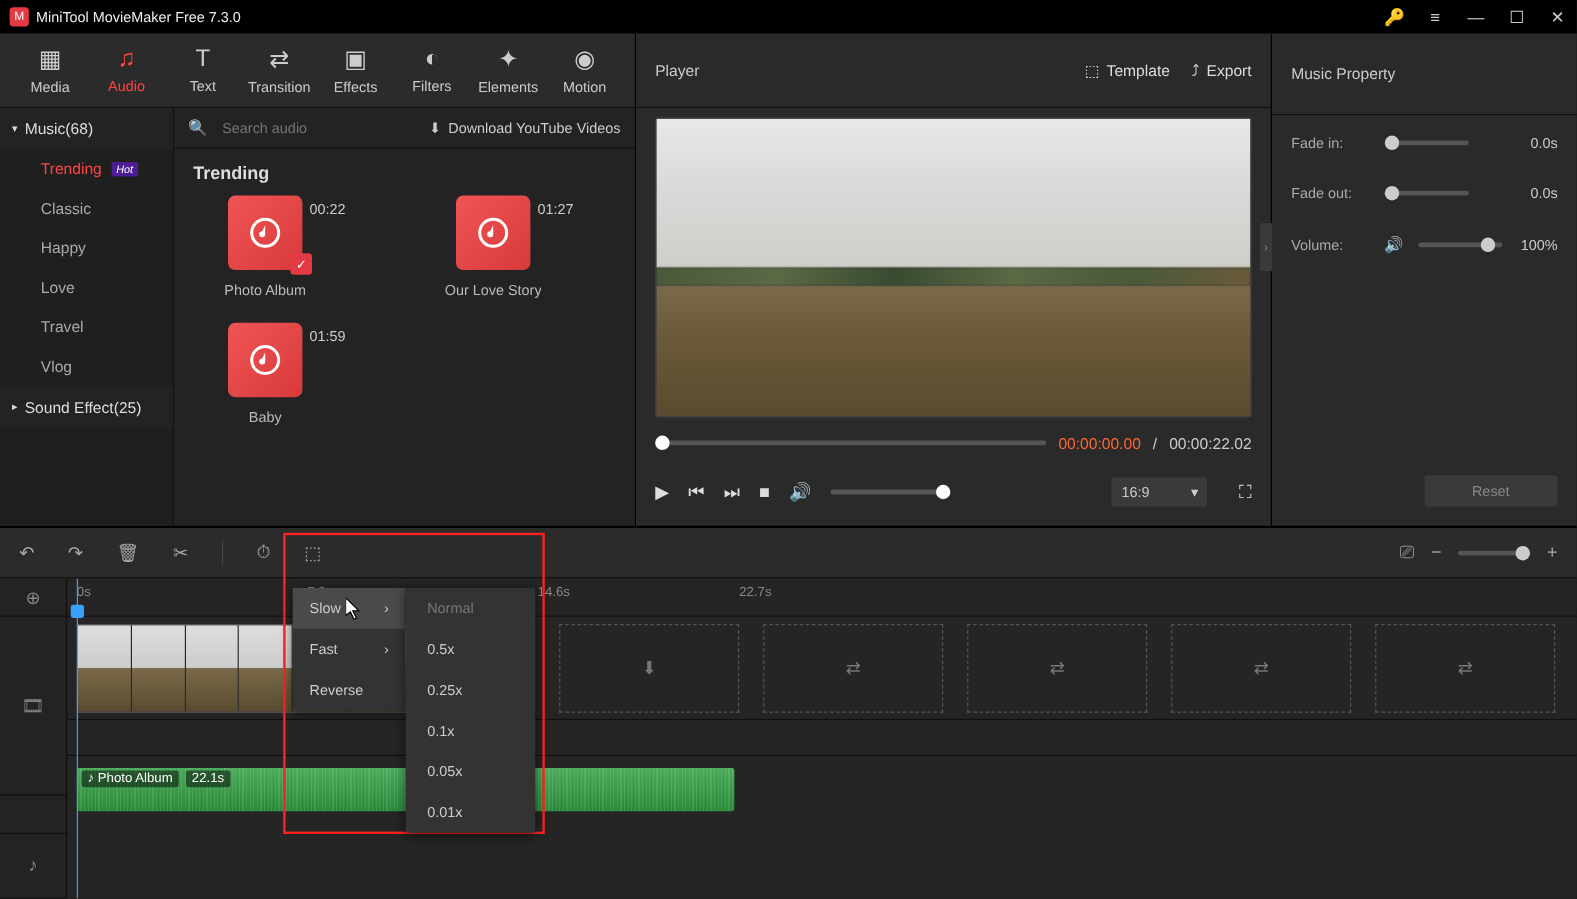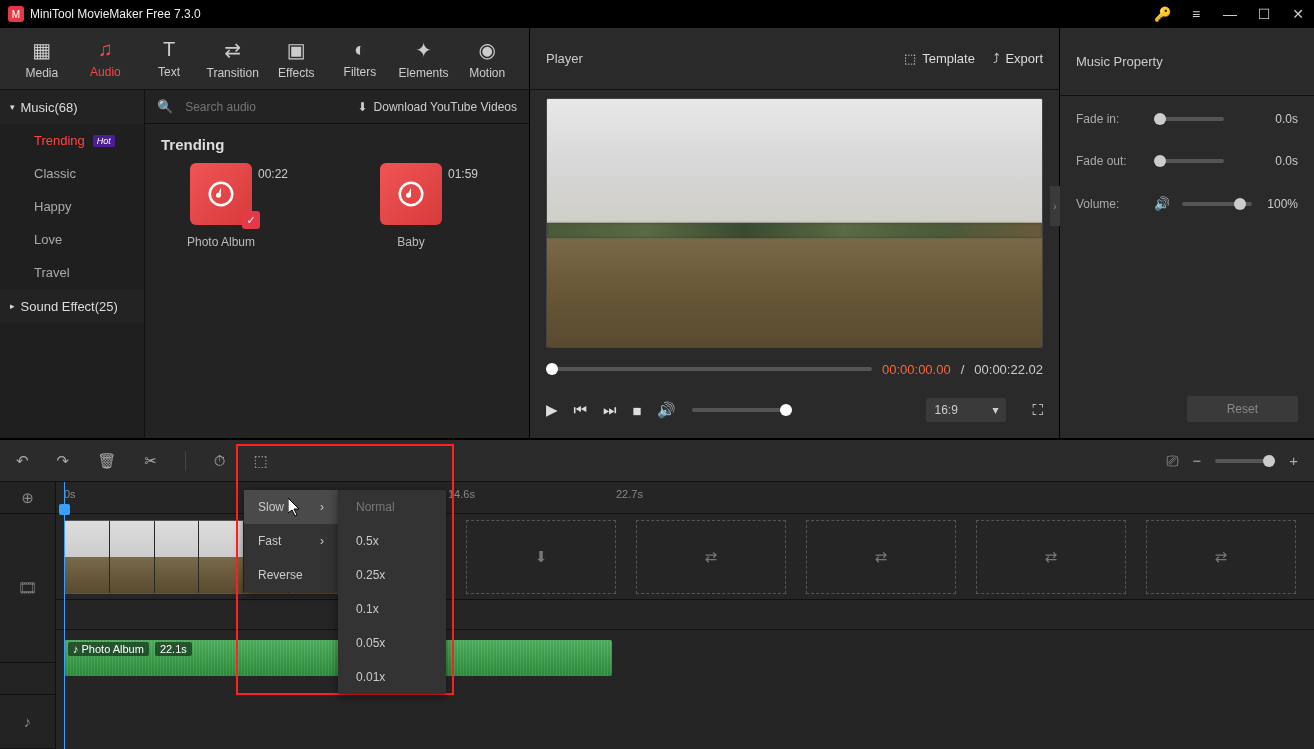--- a/index.html
+++ b/index.html
@@ -182,20 +182,21 @@
             <span>Music(68)</span>
           </div>
         <div class="cat-item sel">
             <span>Trending</span>
             <span class="hot-badge">Hot</span>
           </div>
         <div class="cat-item">Classic</div>
         <div class="cat-item">Happy</div>
         <div class="cat-item">Love</div>
         <div class="cat-item">Travel</div>
+        <div class="cat-item">Vlog</div>
         <div class="music-head">
             <span class="tri">▸</span>
             <span>Sound Effect(25)</span>
           </div>
       </div>
       <div class="music-content">
         <div class="music-searchbar">
           <span>🔍</span>
           <input class="search-input" placeholder="Search audio" style="">
           <span class="dl-link">
@@ -209,20 +210,30 @@
               <div class="audio-card">
                 <div class="audio-thumb">
                   <svg viewBox="0 0 24 24" fill="none" stroke="#fff" stroke-width="2">
                     <circle cx="12" cy="12" r="9"></circle>
                     <path d="M12 7 v6 a2 2 0 1 1 -2 -2" fill="#fff" stroke="none"></path>
                   </svg>
                   <span class="dur">00:22</span>
                   <span class="check-badge">✓</span>
                 </div>
                 <div class="audio-name">Photo Album</div>
+              </div>
+              <div class="audio-card">
+                <div class="audio-thumb">
+                  <svg viewBox="0 0 24 24" fill="none" stroke="#fff" stroke-width="2">
+                    <circle cx="12" cy="12" r="9"></circle>
+                    <path d="M12 7 v6 a2 2 0 1 1 -2 -2" fill="#fff" stroke="none"></path>
+                  </svg>
+                  <span class="dur">01:27</span>
+                </div>
+                <div class="audio-name">Our Love Story</div>
               </div>
               <div class="audio-card">
                 <div class="audio-thumb">
                   <svg viewBox="0 0 24 24" fill="none" stroke="#fff" stroke-width="2">
                     <circle cx="12" cy="12" r="9"></circle>
                     <path d="M12 7 v6 a2 2 0 1 1 -2 -2" fill="#fff" stroke="none"></path>
                   </svg>
                   <span class="dur">01:59</span>
                 </div>
                 <div class="audio-name">Baby</div>

